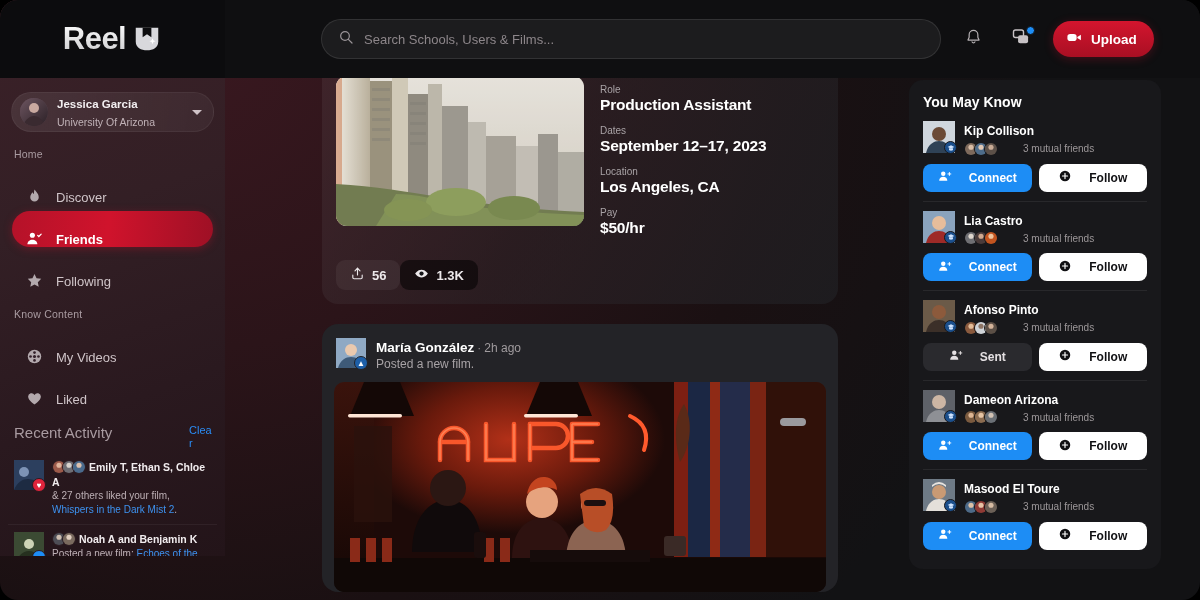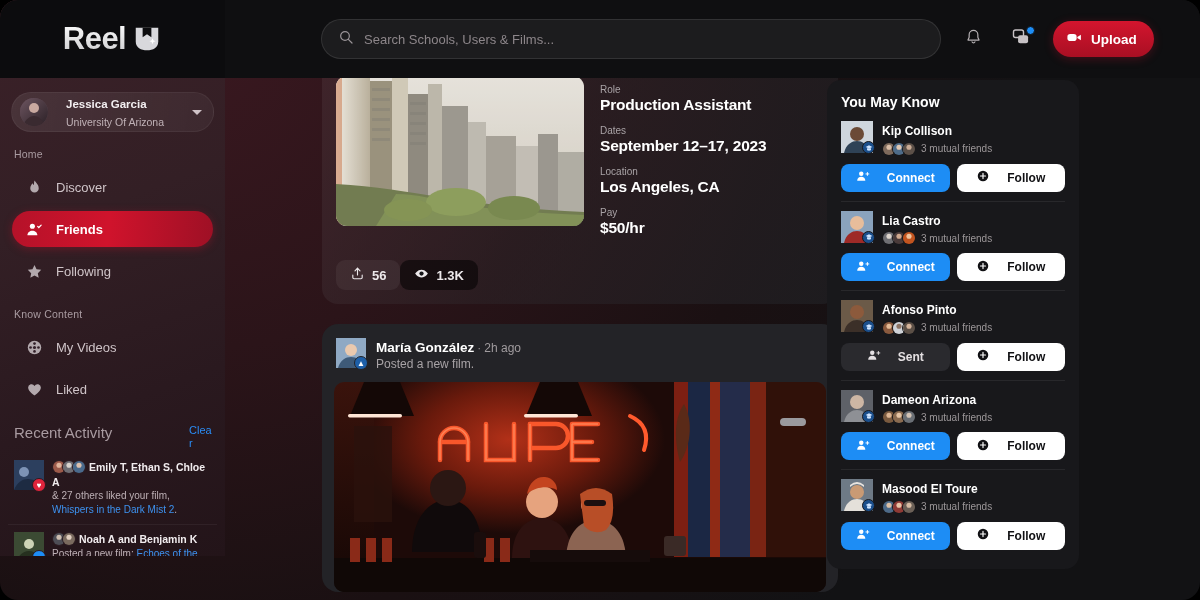--- a/index.html
+++ b/index.html
@@ -28,39 +28,39 @@
   }
   .logo-text {
     font-size: 31px; font-weight: 700; letter-spacing: -0.5px;
     background: linear-gradient(180deg,#ffffff 0%, #c9c9cc 100%);
     -webkit-background-clip: text; background-clip: text; color: transparent;
   }
   .logo-mark { width: 30px; height: 30px; position: relative; display:block; }
   .profile-chip {
     margin: 14px 11px 0 11px; height: 40px; border-radius: 20px;
     background: linear-gradient(100deg, rgba(255,255,255,.085), rgba(255,255,255,.045));
-    display: flex; align-items: center; padding: 0 8px; gap: 18px; flex: none;
+    display: flex; align-items: center; padding: 0 8px; gap: 9px; flex: none;
     border: 1px solid rgba(255,255,255,.05);
   }
   .avatar {
     border-radius: 50%; flex: none; position: relative; overflow: hidden;
     background: #5b4450;
   }
   .av-28 { width: 28px; height: 28px; }
   .chip-meta { flex: 1; min-width: 0; line-height: 1.15; }
   .chip-name { font-size: 11.5px; font-weight: 700; color: #f2eef0; white-space: nowrap; }
   .chip-sub  { font-size: 10.5px; color: #c0b2b7; white-space: nowrap; }
   .caret { width: 0; height: 0; border-left: 5px solid transparent; border-right: 5px solid transparent;
            border-top: 5px solid #cfc2c7; margin-right: 3px; flex: none; }
   .sec-label {
     font-size: 10.5px; color: #a99ba1; padding: 16px 0 6px 14px; letter-spacing: .2px; flex: none;
   }
   .nav-item {
     height: 36px; margin: 3px 12px; border-radius: 18px;
-    display: flex; align-items: center; gap: 13px; padding-left: 14px;
+    display: flex; align-items: flex-end; gap: 13px; padding-left: 14px;
     font-size: 13px; color: #cfc4c8; flex: none; cursor: pointer;
   }
   .nav-item.active {
     background: linear-gradient(95deg, #b51229 0%, #d0132c 48%, #9e1025 100%);
     color: #fff; font-weight: 600;
     box-shadow: 0 2px 9px rgba(190,20,45,.35);
   }
   .nav-ico { width: 17px; height: 17px; flex: none; display:block; }
   .activity-head {
     display: flex; align-items: flex-start; justify-content: space-between;
@@ -141,34 +141,34 @@
   .pill.views { background: rgba(0,0,0,.52); }
   .post-card.film { background: #232327; padding: 12px 12px 0 12px; }
   .film-head { display: flex; gap: 10px; align-items: flex-start; padding: 2px 2px 11px 2px; }
   .fh-av-wrap { position: relative; width: 30px; height: 30px; flex: none; }
   .fh-name { font-size: 13.5px; font-weight: 700; color: #fff; }
   .fh-dot { color: #8e8a8d; font-weight: 400; font-size: 12px; padding: 0 3px; }
   .fh-time { font-size: 12px; color: #a09b9e; font-weight: 400; }
   .fh-sub { font-size: 12px; color: #a8a3a6; margin-top: 1px; }
   .film-img { width: 100%; height: 210px; border-radius: 10px; overflow: hidden; position: relative; }
   
-  #right { position: absolute; left: 827px; top: 80px; width: 252px; z-index: 3; }
+  #right { position: absolute; left: 909px; top: 80px; width: 252px; z-index: 3; }
   .panel { background: #18181b; border-radius: 14px; padding: 14px 14px 10px 14px; }
   .panel-title { font-size: 14px; font-weight: 700; color: #fff; margin-bottom: 11px; }
   .sug { padding-bottom: 9px; border-bottom: 1px solid rgba(255,255,255,.07); margin-bottom: 9px; }
   .sug:last-child { border-bottom: none; margin-bottom: 0; }
   .sug-top { display: flex; gap: 9px; align-items: flex-start; }
   .sug-av-wrap { position: relative; width: 32px; height: 32px; flex: none; }
   .sug-av { width: 32px; height: 32px; border-radius: 50%; overflow: hidden; }
   .sug-badge {
     position: absolute; right: -2px; bottom: -1px; width: 13px; height: 13px; border-radius: 50%;
     background: #1b4f8c; border: 1.5px solid #18181b; display:flex; align-items:center; justify-content:center;
   }
   .sug-name { font-size: 12px; font-weight: 700; color: #fff; line-height: 1.3; }
-  .sug-mut { display: flex; align-items: center; gap: 2px; margin-top: 2px; }
+  .sug-mut { display: flex; align-items: center; gap: 22px; margin-top: 2px; }
   .sug-mut-txt { font-size: 10px; color: #9c9799; }
   .sug-btns { display: flex; gap: 7px; margin-top: 8px; }
   .btn {
     flex: 1; height: 28px; border-radius: 8px; display: flex; align-items: center;
     justify-content: center; gap: 17px; font-size: 12px; font-weight: 700; cursor: pointer;
   }
   .btn.connect { background: #1d8df5; color: #fff; }
   .btn.sent { background: #2a2a2e; color: #e4e0e2; }
   .btn.follow { background: #fff; color: #101013; }
   

